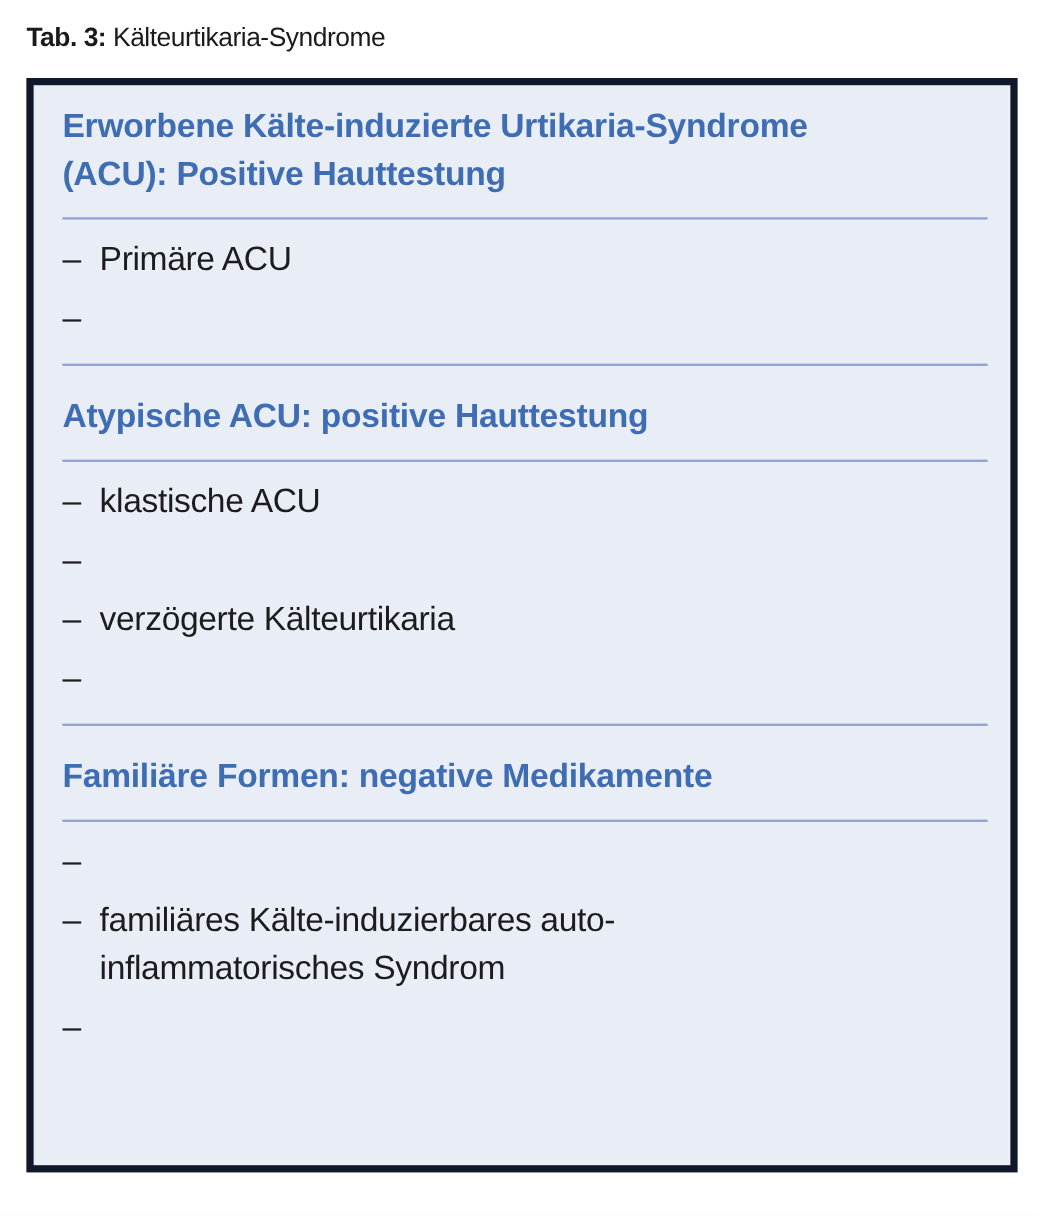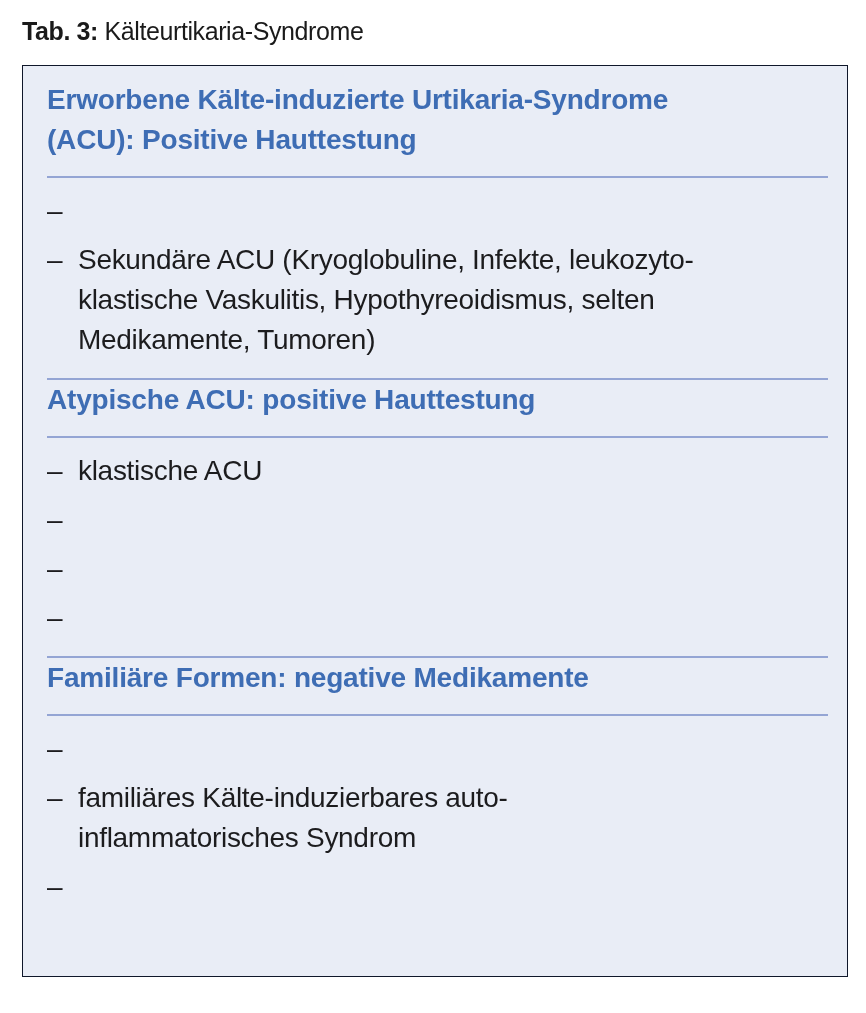--- a/index.html
+++ b/index.html
@@ -14,49 +14,50 @@
     font-family: "Liberation Sans", "DejaVu Sans", sans-serif;
     -webkit-font-smoothing: antialiased;
   }
   .page {
     box-sizing: border-box;
     width: 866px;
     height: 1013px;
     padding: 12px 18px 0 22px;
   }
   .doc-title {
-    font-size: 25px;
+    font-size: 22px;
     line-height: 38px;
     color: #1a1a1a;
     letter-spacing: -0.4px;
     white-space: nowrap;
   }
   .doc-title .t-label {
     font-weight: bold;
   }
   .card {
     box-sizing: border-box;
     margin-top: 15px;
     width: 826px;
     height: 912px;
-    border: 1px solid #0f172a;
+    border: 6px solid #0f172a;
     background: #e9edf6;
     padding: 14px 19px 18px 24px;
     overflow: hidden;
   }
   .section-title {
     font-size: 28px;
     line-height: 40px;
     font-weight: bold;
     color: #3e6db4;
     letter-spacing: -0.2px;
     margin: 0 0 16px 0;
     white-space: pre-line;
   }
   .section-title.mt {
+    margin-top: 22px;
   }
   hr.sep {
     border: none;
     border-top: 2px solid #94a5d4;
     height: 0;
     margin: 0;
   }
   ul.items {
     list-style: none;
     margin: 13px 0 18px 0;
@@ -91,42 +92,41 @@
   </div>
 
   <div class="card">
 
     <h2 class="section-title">Erworbene Kälte-induzierte Urtikaria-Syndrome
 (ACU): Positive Hauttestung</h2>
     <hr class="sep">
     <ul class="items">
       <li>
         <span class="dash">–</span>
+        <span class="item-text">Primäre ACU</span>
       </li>
       <li>
         <span class="dash">–</span>
-        <span class="item-text">Sekundäre ACU (Kryoglobuline, Infekte, leukozyto-
-klastische Vaskulitis, Hypothyreoidismus, selten
-Medikamente, Tumoren)</span>
       </li>
     </ul>
     <hr class="sep">
 
     <h2 class="section-title mt">Atypische ACU: positive Hauttestung</h2>
     <hr class="sep">
     <ul class="items">
       <li>
         <span class="dash">–</span>
         <span class="item-text">klastische ACU</span>
       </li>
       <li>
         <span class="dash">–</span>
       </li>
       <li>
         <span class="dash">–</span>
+        <span class="item-text">verzögerte Kälteurtikaria</span>
       </li>
       <li>
         <span class="dash">–</span>
       </li>
     </ul>
     <hr class="sep">
 
     <h2 class="section-title mt">Familiäre Formen: negative Medikamente</h2>
     <hr class="sep">
     <ul class="items">

